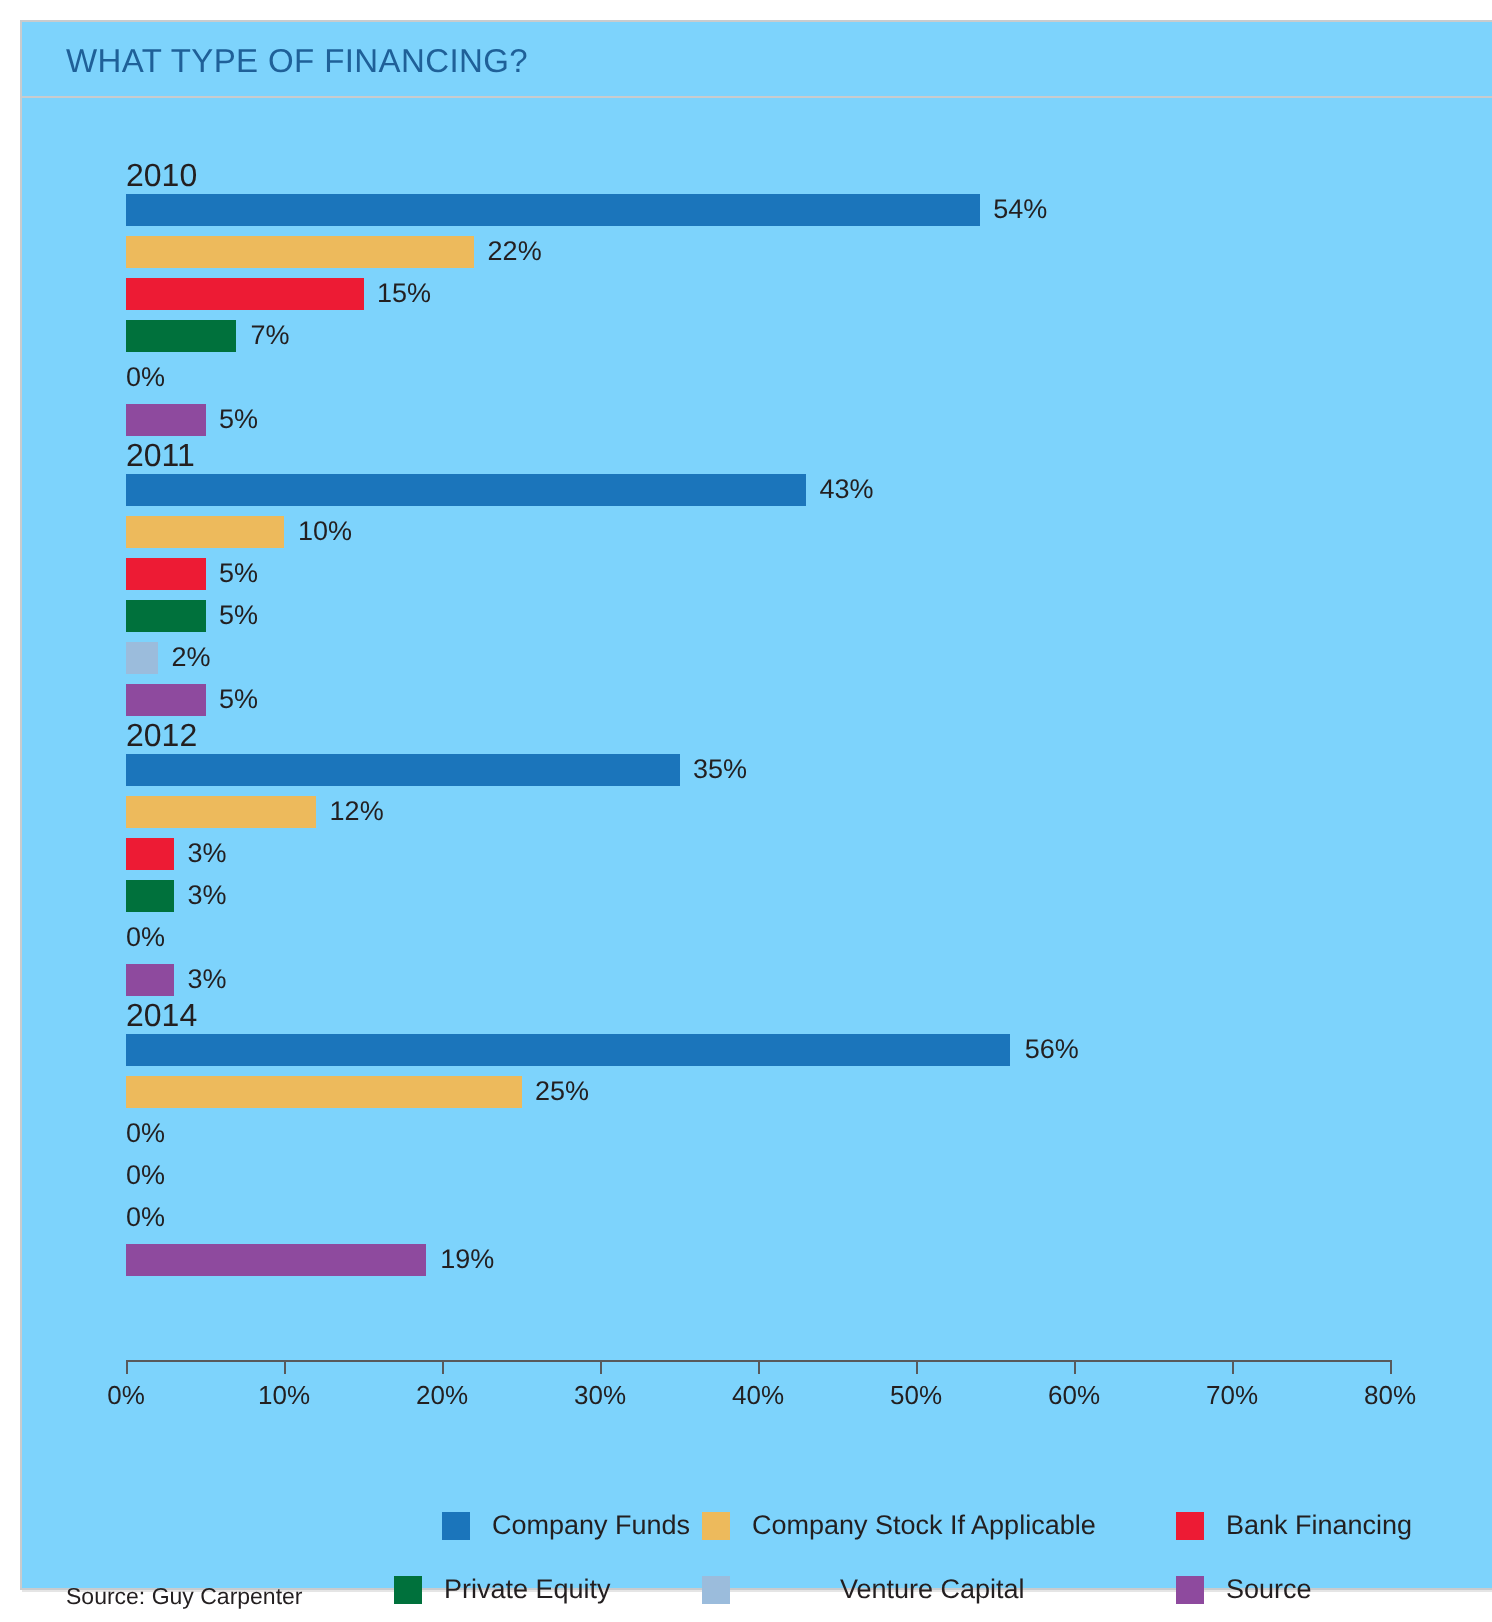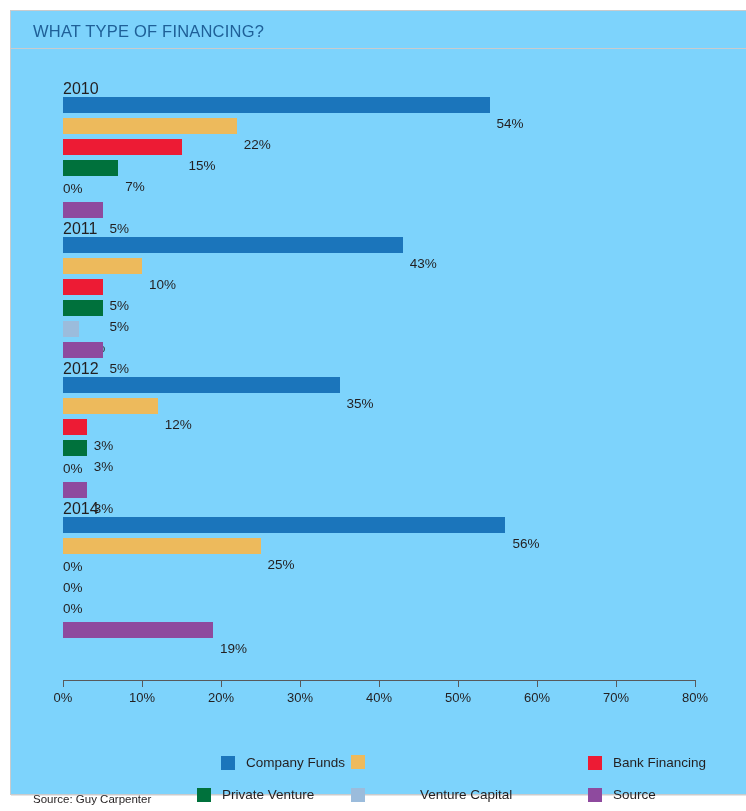--- a/index.html
+++ b/index.html
@@ -91,21 +91,20 @@
     position: absolute;
     left: 52px;
     height: 16px;
   }
   .bar-value {
     position: absolute;
     font-size: 13.5px;
     color: #231f20;
     white-space: nowrap;
     line-height: 16px;
-    margin-top: 19px;
   }
   .zero-value {
     position: absolute;
     left: 52px;
     font-size: 13.5px;
     color: #231f20;
     white-space: nowrap;
     line-height: 16px;
   }
 
@@ -223,28 +222,29 @@
         <div class="tick-label" style="left: 684px;">80%</div>
       </div>
 
     <div class="legend" id="legend-layer">
         <div class="legend-item" style="left: 186px; top: 38px; padding-left: 24px;">
           <span class="legend-swatch" style="background: rgb(27, 117, 187);"></span>
           <span class="legend-text">Company Funds</span>
         </div>
         <div class="legend-item" style="left: 340px; top: 38px;">
           <span class="legend-swatch" style="background: rgb(237, 186, 92);"></span>
+          <span class="legend-text">Company Stock If Applicable</span>
         </div>
         <div class="legend-item" style="left: 577px; top: 38px;">
           <span class="legend-swatch" style="background: rgb(237, 27, 52);"></span>
           <span class="legend-text">Bank Financing</span>
         </div>
         <div class="legend-item" style="left: 186px; top: 70px;">
           <span class="legend-swatch" style="background: rgb(0, 113, 60);"></span>
-          <span class="legend-text">Private Venture</span>
+          <span class="legend-text">Private Equity</span>
         </div>
         <div class="legend-item" style="left: 340px; top: 70px; gap: 44px;">
           <span class="legend-swatch" style="background: rgb(155, 188, 220);"></span>
           <span class="legend-text">Venture Capital</span>
         </div>
         <div class="legend-item" style="left: 577px; top: 70px;">
           <span class="legend-swatch" style="background: rgb(142, 74, 158);"></span>
           <span class="legend-text">Source</span>
         </div>
       </div>

